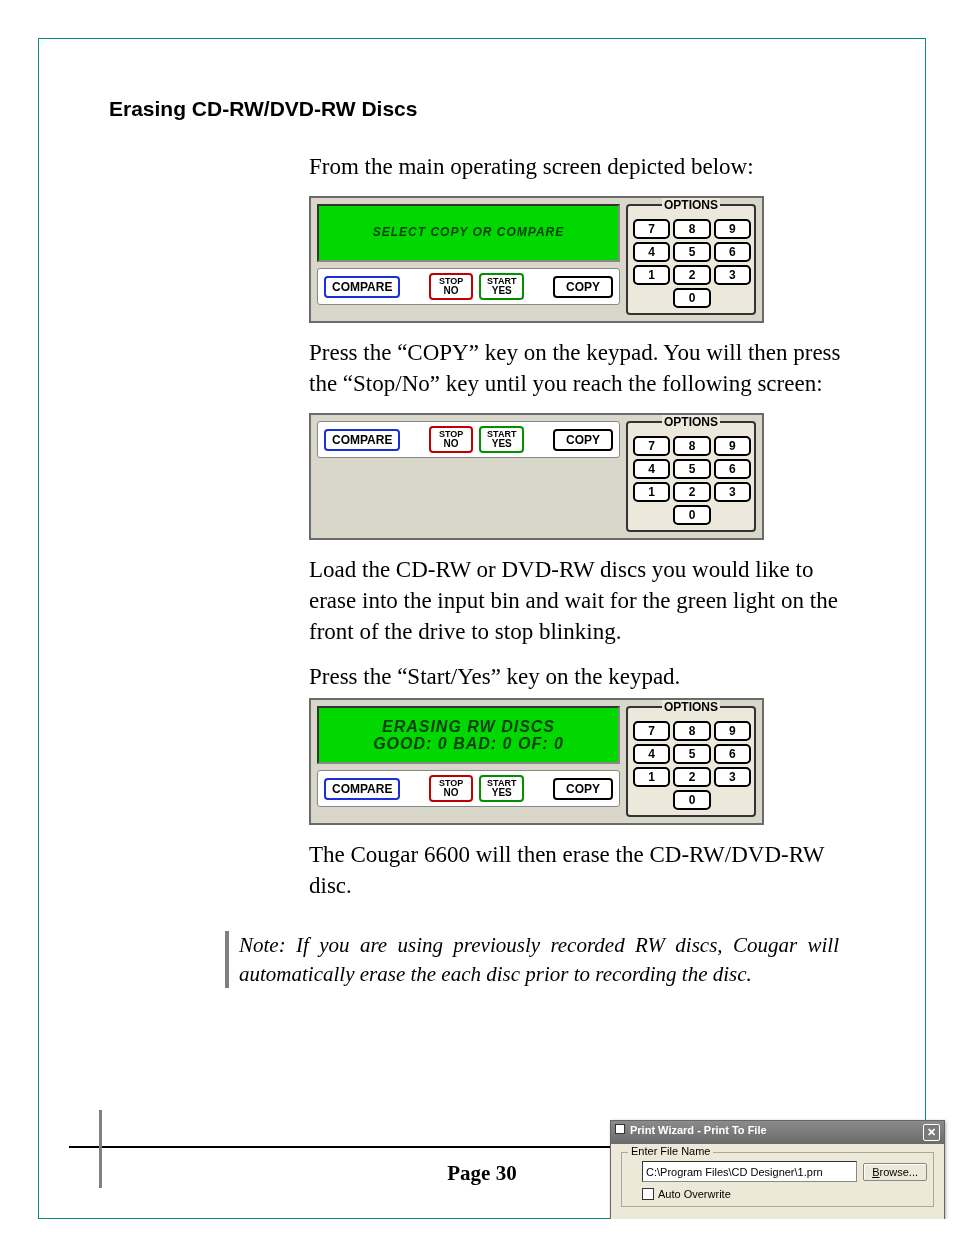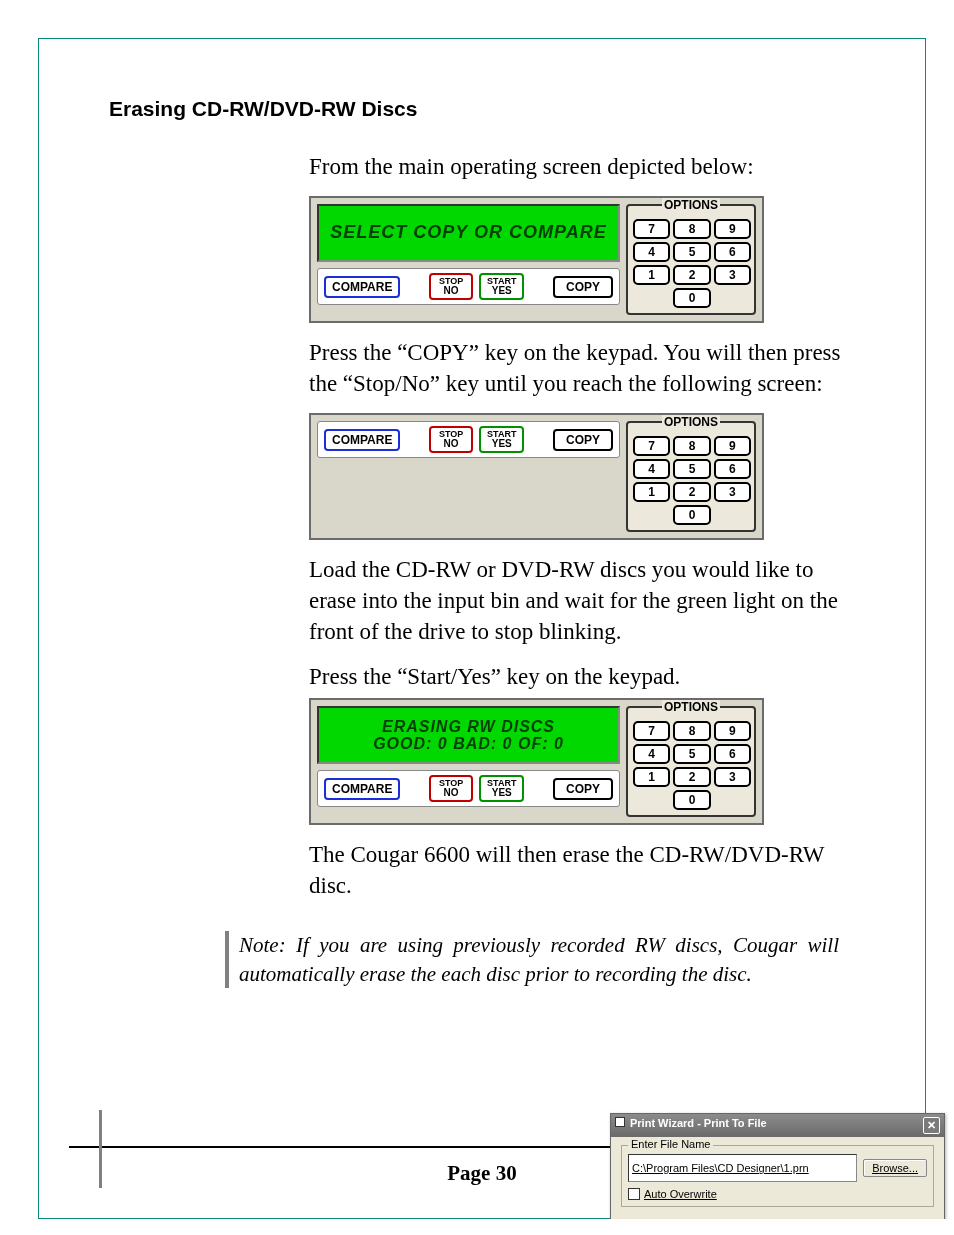--- a/index.html
+++ b/index.html
@@ -3,21 +3,21 @@
 <meta charset="utf-8">
 <style>
   * { box-sizing: border-box; }
   body { margin:0; background:#fff; font-family:"Times New Roman",serif; width:954px; }
   .page-border { border:1px solid #0a8a7a; margin:38px 28px 0 38px; padding:58px 28px 70px 70px; position:relative; }
   .section-title { font-family:Arial,sans-serif; font-weight:bold; font-size:21px; margin-bottom:30px; }
   .body-text { font-size:23px; line-height:1.35; margin:14px 6px 14px 200px; max-width:550px; }
   .panel-wrap { margin:6px 0 6px 200px; }
   .panel { border:2px solid #6b6b6b; background:#d9d7ca; width:455px; padding:6px 6px 6px 6px; display:flex; gap:6px; position:relative; }
   .left-col { flex:1; display:flex; flex-direction:column; gap:6px; }
-  .lcd { background:#00d800; border:2px inset #888; min-height:58px; display:flex; flex-direction:column; align-items:center; justify-content:center; font-family:"Arial Black",Arial,sans-serif; font-weight:bold; font-style:italic; color:#004000; font-size:18px; line-height:1.1; letter-spacing:1px; padding:4px; }
+  .lcd { background:#00d800; border:2px inset #888; min-height:58px; display:flex; flex-direction:column; align-items:center; justify-content:center; font-family:"Arial Black",Arial,sans-serif; font-weight:bold; font-style:italic; color:#004000; font-size:12px; line-height:1.1; letter-spacing:1px; padding:4px; }
   .btn-row { display:flex; gap:6px; align-items:center; background:#fff; border:1px solid #888; padding:4px 6px; border-radius:3px;}
   .pbtn { background:#fff; border-width:2px; border-style:solid; border-radius:4px; font-family:Arial,sans-serif; font-weight:bold; font-size:11px; color:#000; display:flex; flex-direction:column; align-items:center; justify-content:center; padding:2px 6px; min-height:22px; }
   .pbtn.compare { border-color:#1a2fd8; min-width:66px; font-size:12px;}
   .pbtn.stop { border-color:#c00000; min-width:44px; font-size:9px; line-height:1;}
   .pbtn.stop .sub, .pbtn.start .sub { font-size:10px; }
   .pbtn.start { border-color:#009000; min-width:44px; font-size:9px; line-height:1;}
   .pbtn.copy { border-color:#000; min-width:60px; font-size:12px;}
   .spacer { flex:1; }
   .right-col { border:2px solid #333; background:#ece9dc; border-radius:4px; width:130px; position:relative; padding:13px 3px 5px 5px; }
   .opt-label { position:absolute; top:-8px; left:50%; transform:translateX(-50%); background:#ece9dc; font-family:Arial,sans-serif; font-weight:bold; font-size:12px; padding:0 2px; }
@@ -28,24 +28,24 @@
   .note-bar { width:4px; background:#808080; margin-right:10px; }
   .note-text { font-style:italic; font-size:21px; line-height:1.35; text-align:justify; max-width:600px; }
   .hr-line { position:absolute; left:30px; right:-6px; bottom:70px; height:2px; background:#000; }
   .vtick { position:absolute; left:60px; bottom:30px; width:3px; height:78px; background:#808080;}
   .page-num { position:absolute; bottom:32px; left:50%; transform:translateX(-50%); font-size:21px; font-weight:bold; }
   .dialog { position:absolute; right:-20px; bottom:-30px; width:335px; font-family:Tahoma,Arial,sans-serif; font-size:11px; background:#ece9d8; border:1px solid #666; box-shadow:1px 1px 3px rgba(0,0,0,0.3);}
   .titlebar { background:linear-gradient(#8b8b8b,#6a6a6a); color:#fff; display:flex; padding:3px 4px; font-weight:bold; }
   .titlebar .sq { width:10px;height:10px;background:#fff;margin-right:5px;border:1px solid #333;}
   .titlebar .closex { margin-left:auto; width:17px;height:17px; border:1px solid #fff; border-radius:2px; display:flex; align-items:center; justify-content:center; font-size:11px; background:#7a7a7a;}
   .dialog-body { padding:8px 10px 6px 10px; }
-  .groupbox { border:1px solid #aca899; padding:8px 6px 6px 6px; position:relative;text-decoration:underline; }
+  .groupbox { border:1px solid #aca899; padding:8px 6px 6px 20px; position:relative; }
   .group-label { position:absolute; top:-8px; left:6px; background:#ece9d8; padding:0 3px; font-size:11px;}
   .row1 { display:flex; gap:6px; align-items:center; }
-  .textinput { flex:1; background:#fff; border:1px inset #888; padding:2px 3px; font-size:11px; height:28px;}
+  .textinput { flex:1; background:#fff; border:1px inset #888; padding:2px 3px; font-size:11px; height:21px;}
   .winbtn { background:#ece9d8; border:1px solid #888; border-radius:2px; font-size:11px; padding:2px 8px; min-width:52px; box-shadow:1px 1px 0 #fff inset;}
   .chk { margin-top:6px; display:flex; align-items:center; gap:4px;}
   .chkbox { width:12px; height:12px; border:1px solid #333; background:#fff;}
   .dialog-btns { display:flex; justify-content:flex-end; gap:5px; padding:8px 6px 8px 6px; align-items:center;}
   .dialog-btns .winbtn { min-width:54px; }
   .dialog-btns .winbtn.disabled { color:#888; }
   .fig { position:absolute; right:138px; bottom:-22px; font-family:"Times New Roman",serif; font-weight:bold; font-size:18px;}
   .u { text-decoration:underline; }
 </style>
 </head>

